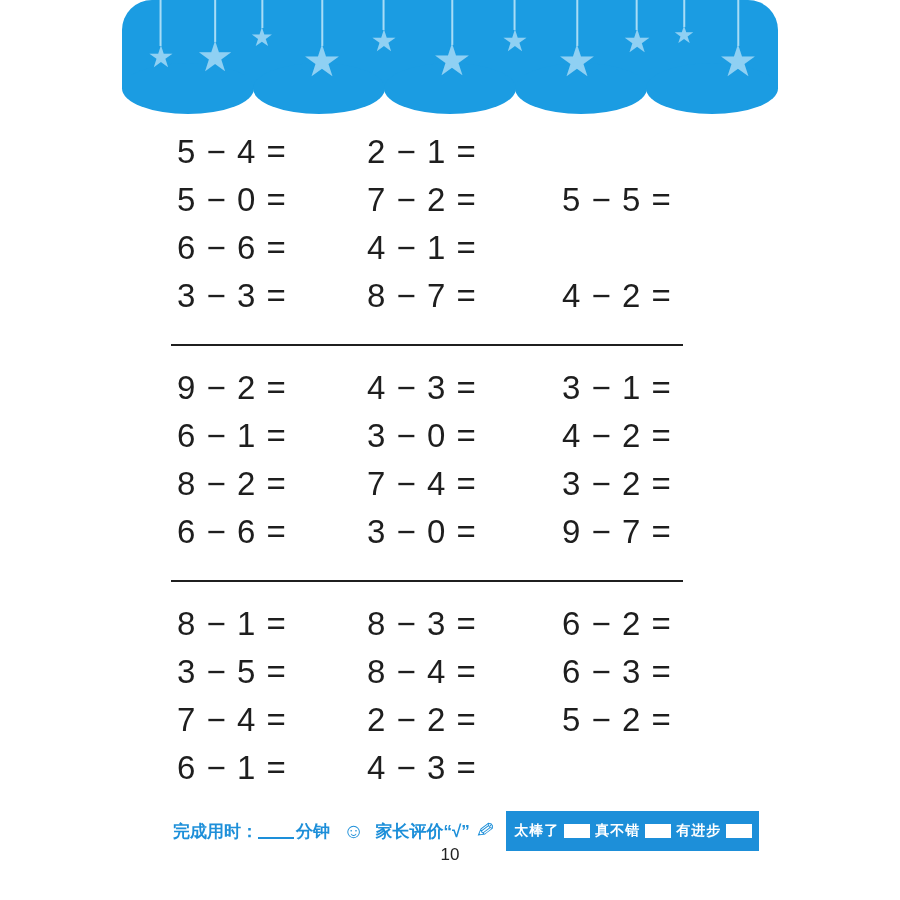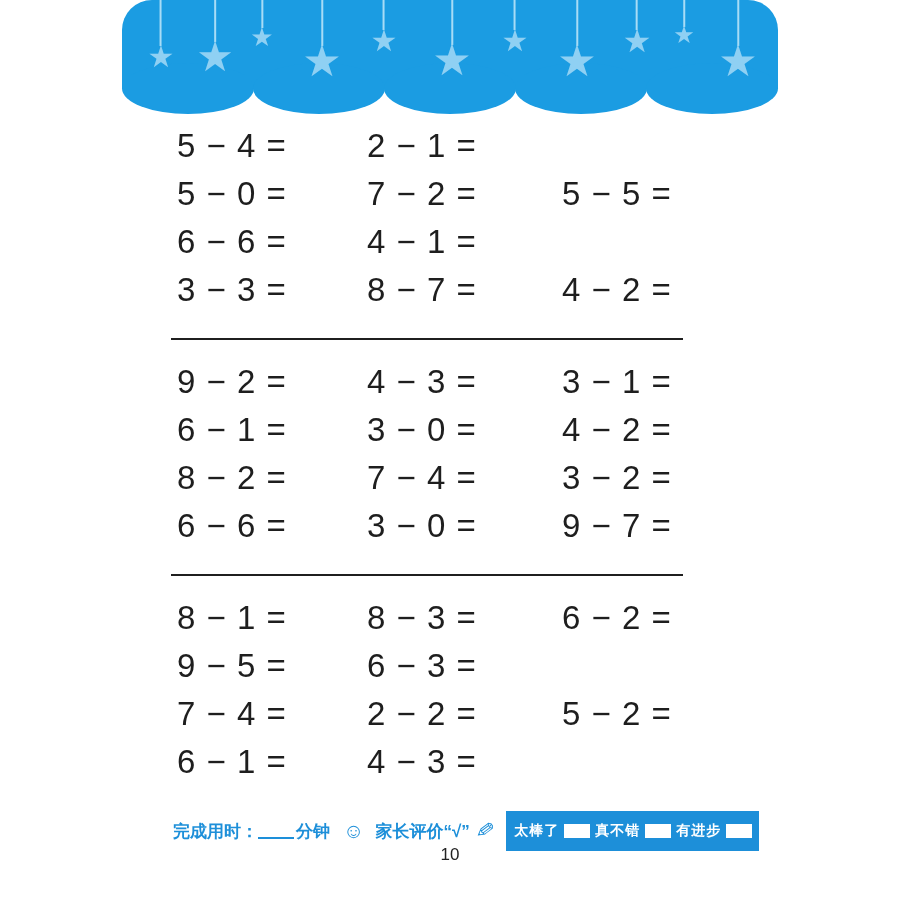--- a/index.html
+++ b/index.html
@@ -16,21 +16,21 @@
   
   .curtain{position:absolute;left:122px;top:0;width:656px;height:89px;
            background:var(--curtain);border-radius:30px 30px 0 0;}
   .scallop{position:absolute;top:63px;width:132px;height:51px;background:var(--curtain);border-radius:50%;}
   .stars{position:absolute;left:0;top:0;width:100%;height:100%;}
   .star-unit{position:absolute;top:0;display:flex;flex-direction:column;align-items:center;transform:translateX(-50%);}
   .string{width:2px;background:var(--string);}
   .star{color:var(--star);line-height:1;margin-top:-0.15em;}
 
   
-  .problems{position:absolute;left:125px;top:118px;width:650px;color:var(--ink);}
+  .problems{position:absolute;left:125px;top:124px;width:650px;color:var(--ink);}
   .section{padding-top:4px;}
   .prow{display:grid;grid-template-columns:190px 195px 190px;padding-left:52px;height:48px;
         align-items:center;font-size:33px;letter-spacing:1px;}
   .divider{width:512px;height:2px;background:#1f1f1f;margin:24px 0 14px 46px;}
 
   
   .footer{position:absolute;left:125px;top:817px;width:650px;height:28px;display:flex;
           align-items:center;color:var(--accent);font-weight:bold;font-size:17px;white-space:nowrap;}
   .f-time{margin-left:48px;}
   .time-blank{display:inline-block;width:36px;height:15px;border-bottom:2px solid var(--accent);margin-right:2px;}
@@ -148,21 +148,22 @@
         </div>
       </div>
       <div class="divider"></div>
       <div class="section">
         <div class="prow">
           <div class="cell">8 − 1 =</div>
           <div class="cell">8 − 3 =</div>
           <div class="cell">6 − 2 =</div>
         </div>
         <div class="prow">
-          <div class="cell">9 − 5 =</div>
+          <div class="cell">3 − 5 =</div>
+          <div class="cell">8 − 4 =</div>
           <div class="cell">6 − 3 =</div>
         </div>
         <div class="prow">
           <div class="cell">7 − 4 =</div>
           <div class="cell">2 − 2 =</div>
           <div class="cell">5 − 2 =</div>
         </div>
         <div class="prow">
           <div class="cell">6 − 1 =</div>
           <div class="cell">4 − 3 =</div>

